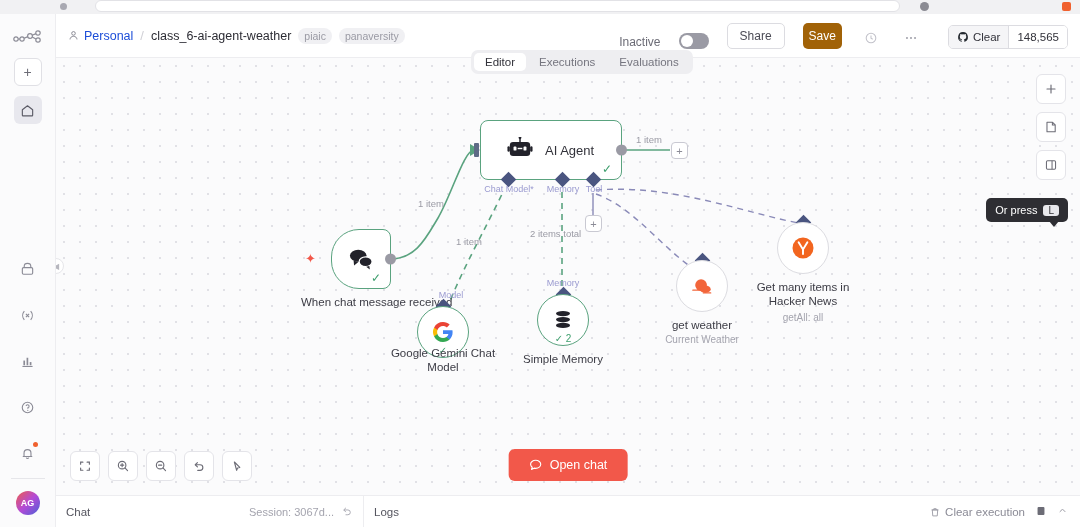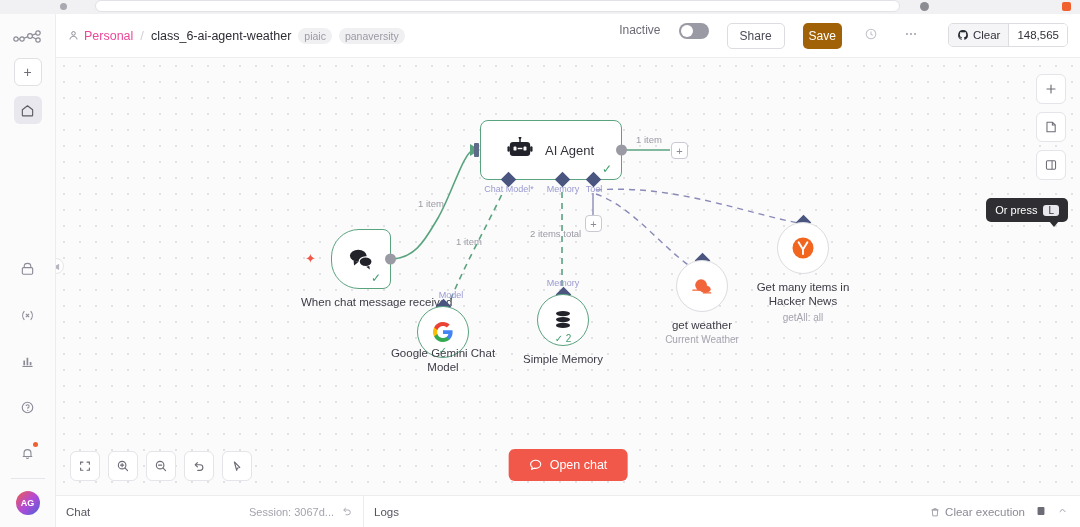--- a/index.html
+++ b/index.html
@@ -33,26 +33,26 @@
   .rail-divider { width:34px; height:1px; background:#e6e6ea; margin:10px 0 0 0; }
   .avatar { width:24px; height:24px; border-radius:50%; margin:12px 0 12px 0;
             background:linear-gradient(135deg,#ee5c4b 0%,#b44ad6 50%,#4a60d6 100%);
             color:#fff; font-size:9px; font-weight:700; display:flex; align-items:center; justify-content:center; cursor:pointer; }
   .bell-dot { position:absolute; top:4px; right:5px; width:5px; height:5px; border-radius:50%; background:#f0612f; }
 
   
   .topbar { position:absolute; left:56px; top:14px; right:0; height:44px; background:#fff;
             border-bottom:1px solid #ededf0; display:flex; align-items:center; padding:0 12px; }
   .crumbs { display:flex; align-items:center; gap:7px; font-size:12.5px; color:#55555f; }
-  .crumbs .person { display:flex; align-items:center; gap:5px; color:#ec4899; cursor:pointer; }
+  .crumbs .person { display:flex; align-items:center; gap:5px; color:#1d4ed8; cursor:pointer; }
   .crumbs .sep { color:#d0d0d6; font-size:13px; }
   .crumbs .wf-name { color:#2c2c34; cursor:pointer; }
   .tag { background:#f0f0f3; color:#9a9aa4; font-size:10.5px; padding:2px 6px; border-radius:10px; cursor:pointer; }
 
-  .top-right { margin-left:auto; display:flex; align-items:flex-start; gap:18px; }
+  .top-right { margin-left:auto; display:flex; align-items:flex-end; gap:18px; }
   .inactive-lbl { color:#6c6c76; font-size:12px; }
   .toggle { width:30px; height:16px; border-radius:9px; background:#9a9aa4; position:relative; cursor:pointer; }
   .toggle .knob { position:absolute; left:2px; top:2px; width:12px; height:12px; border-radius:50%; background:#fff; }
   .btn-ghost { border:1px solid #dcdce1; background:#fff; border-radius:5px; padding:5px 12px;
                font-size:12px; color:#4b4b55; cursor:pointer; }
   .btn-primary { background:#a16207; border:none; border-radius:5px; padding:6px 6px; color:#fff;
                  font-size:12px; cursor:pointer; }
   .icon-btn { width:22px; height:22px; display:flex; align-items:center; justify-content:center;
               color:#b6b6be; cursor:pointer; }
   .star-group { display:flex; align-items:stretch; border:1px solid #dcdce1; border-radius:5px;
@@ -254,20 +254,25 @@
           <svg width="12" height="12" viewBox="0 0 16 16">
             <path d="M8 1.3a6.7 6.7 0 0 0-2.1 13c.33.06.46-.14.46-.32v-1.2c-1.86.4-2.26-.9-2.26-.9-.3-.78-.75-.98-.75-.98-.6-.42.05-.4.05-.4.68.04 1.03.7 1.03.7.6 1.02 1.57.73 1.95.56.06-.43.23-.73.42-.9-1.48-.17-3.04-.74-3.04-3.3 0-.73.26-1.33.69-1.8-.07-.17-.3-.85.06-1.78 0 0 .57-.18 1.85.69a6.4 6.4 0 0 1 3.37 0c1.28-.87 1.84-.69 1.84-.69.37.93.14 1.61.07 1.78.43.47.69 1.07.69 1.8 0 2.57-1.57 3.13-3.05 3.3.24.2.45.62.45 1.25v1.85c0 .18.12.39.46.32A6.7 6.7 0 0 0 8 1.3z" fill="#24292f"></path>
           </svg>
           <span>Clear</span>
         </div>
         <div class="star-count">148,565</div>
       </div>
     </div>
   </div>
 
+  <div class="tabs">
+    <div class="tab active">Editor</div>
+    <div class="tab">Executions</div>
+    <div class="tab">Evaluations</div>
+  </div>
 
   <div class="canvas">
 
     <div class="edge-handle">◀</div>
 
     <svg class="svg-layer" viewBox="0 0 1024 437" preserveAspectRatio="none">
 
       <path d="M 334 201 C 360 201 370 180 382 160 C 396 136 408 92 418 92" fill="none" stroke="#5aa37f" stroke-width="1.6"></path>
       <polygon points="414,86 424,92 414,98" fill="#5aa37f"></polygon>
 

